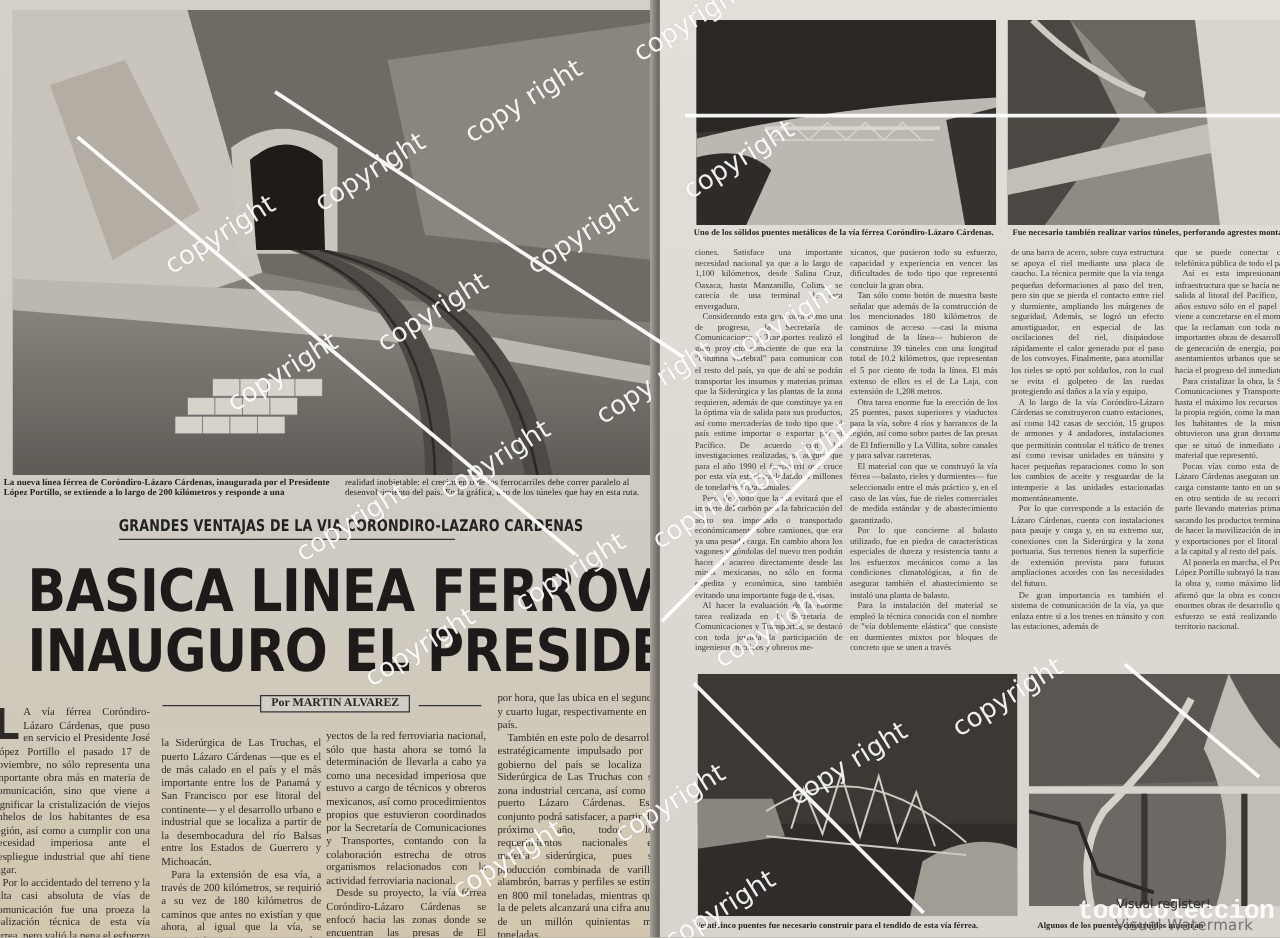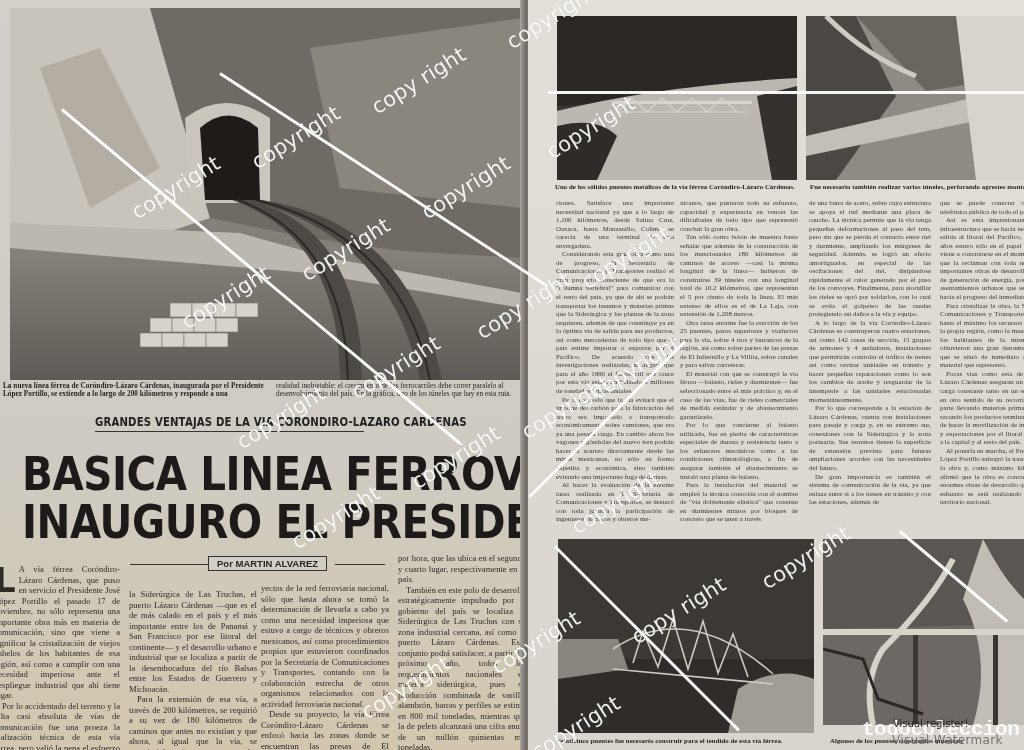--- a/index.html
+++ b/index.html
@@ -16,21 +16,21 @@
 
   .caption { position: absolute; font-size: 7.2px; line-height: 8.2px; font-weight: bold; color: #262220; letter-spacing: 0.05px; }
 
   .kicker { position: absolute; left: 95px; top: 414px; width: 345px; font-family: "DejaVu Sans", sans-serif; font-weight: bold; font-size: 13px; letter-spacing: 0.2px; transform: scaleX(0.78); transform-origin: left top; white-space: nowrap; color: #222; border-bottom: 1.5px solid #333; padding-bottom: 2px; }
   .headline { position: absolute; left: 22px; width: 500px; font-family: "DejaVu Sans", sans-serif; font-weight: bold; color: #1d1a19; white-space: nowrap; transform: scaleX(0.86); transform-origin: left top; letter-spacing: -0.5px; }
   .headline.l1 { top: 446px; font-size: 47px; }
   .headline.l2 { top: 494px; font-size: 47px; }
 
   .byline-wrap { position: absolute; left: 130px; top: 556px; width: 260px; height: 16px; }
   .byline-line { position: absolute; top: 8px; height: 1px; background: #333; }
-  .byline-box { position: absolute; left: 78px; top: 0; border: 1.5px solid #333; padding: 1px 8px; font-family: Liberation Sans, sans-serif; font-weight: bold; font-size: 9.5px; background: #d2cdc5; white-space: nowrap; }
+  .byline-box { position: absolute; left: 78px; top: 0; border: 1.5px solid #333; padding: 1px 8px; font-family: Liberation Serif, serif; font-weight: bold; font-size: 9.5px; background: #d2cdc5; white-space: nowrap; }
 
   .col { position: absolute; font-size: 8.6px; line-height: 10.5px; text-align: justify; color: #2e2a28; }
   .col p { text-indent: 8px; }
   .col p.first { text-indent: 0; }
   .dropcap { float: left; font-family: "DejaVu Sans", sans-serif; font-weight: bold; font-size: 34px; line-height: 30px; margin: 1px 3px 0 0; }
 
   .col-r { position: absolute; font-size: 6.9px; line-height: 8.55px; text-align: justify; color: #3a3634; }
   .col-r p { text-indent: 6px; }
   .col-r p.first { text-indent: 0; }
 

